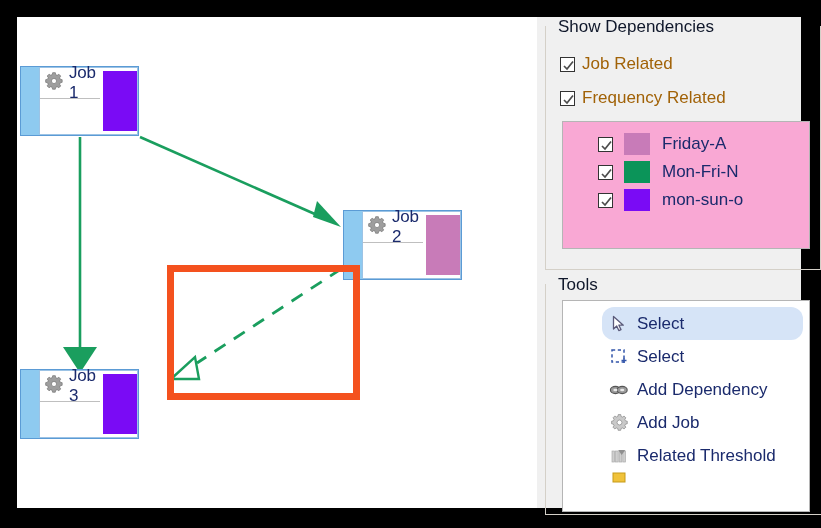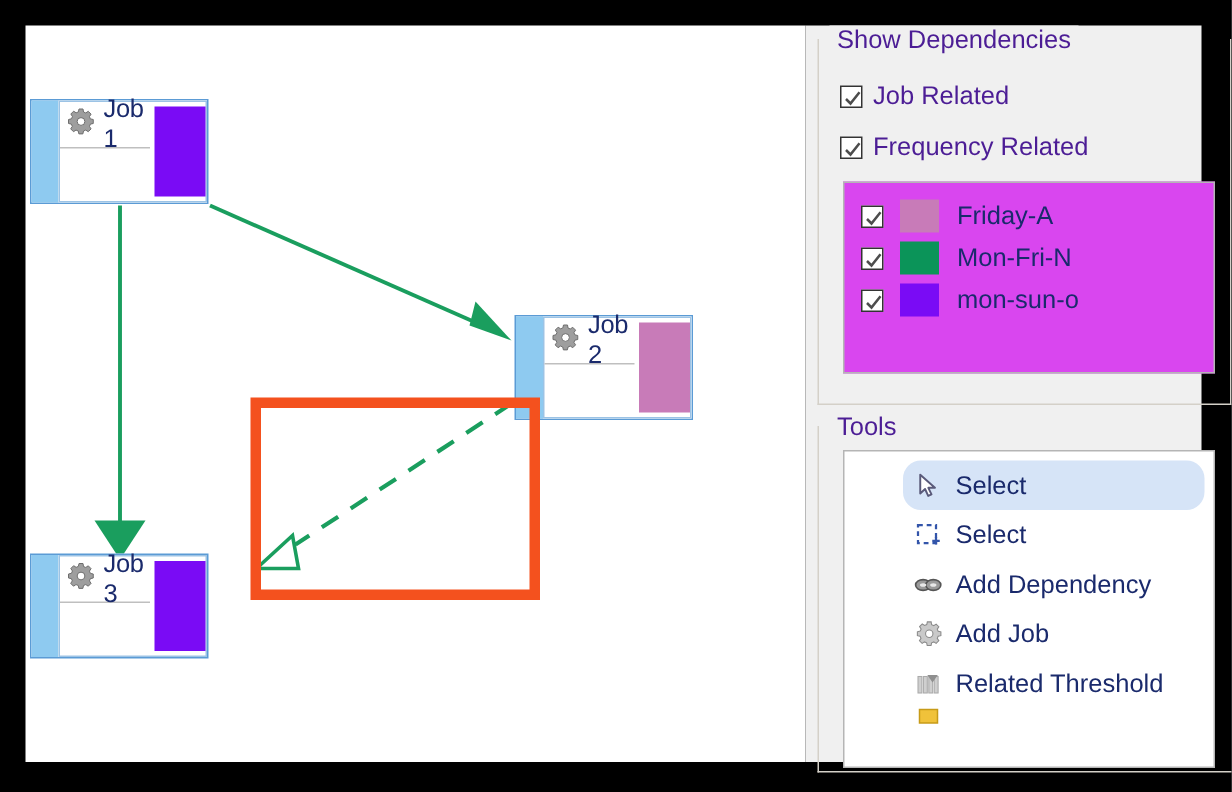--- a/index.html
+++ b/index.html
@@ -31,30 +31,30 @@
   #hl-rect{position:absolute;box-sizing:border-box;border:7px solid #f4511e;
            background:transparent;}
 
   
   #panel{position:absolute;left:537px;top:17px;width:264px;height:491px;
          background:#f0f0f0;}
   .groupbox{position:absolute;box-sizing:border-box;}
   .gb-frame{position:absolute;left:0;right:0;top:9px;bottom:0;
             box-sizing:border-box;border:1px solid #d4d0c8;border-top:none;}
   .gb-title{position:absolute;left:8px;top:0;padding:0 5px;background:#f0f0f0;
-            font-size:17px;color:#4c1d95;white-space:nowrap;z-index:2;}
+            font-size:17px;color:#0f172a;white-space:nowrap;z-index:2;}
 
   .chk-row{display:flex;align-items:center;margin:0;white-space:nowrap;}
   .chkbox{width:15px;height:15px;box-sizing:border-box;border:1.6px solid #333;
           background:#fff;position:relative;flex:0 0 15px;}
   .chkbox svg{position:absolute;left:1px;top:1px;}
-  .chk-label{font-size:17px;color:#4c1d95;margin-left:7px;}
-
-  #dep-list{position:absolute;box-sizing:border-box;background:#d946ef;
-            border:1px solid #b5b5b5;overflow:hidden;}
+  .chk-label{font-size:17px;color:#a16207;margin-left:7px;}
+
+  #dep-list{position:absolute;box-sizing:border-box;background:#f9a8d4;
+            border:1px solid #b5b5b5;overflow:hidden;padding-left:24px;}
   .dep-item{display:flex;align-items:center;height:28px;padding-left:11px;}
   .dep-swatch{width:26px;height:22px;margin-left:11px;flex:0 0 26px;}
   .dep-label{font-size:17px;color:#1a2a6c;margin-left:12px;white-space:nowrap;}
 
   #tool-list{position:absolute;box-sizing:border-box;background:#fff;
              border:1px solid #b5b5b5;overflow:hidden;}
   .tool-item{display:flex;align-items:center;height:33px;
              margin:0 6px 0 39px;padding-left:6px;border-radius:3px;}
   .tool-item.selected{background:#d6e4f7;}
   .tool-ico{width:22px;height:22px;flex:0 0 22px;display:flex;

